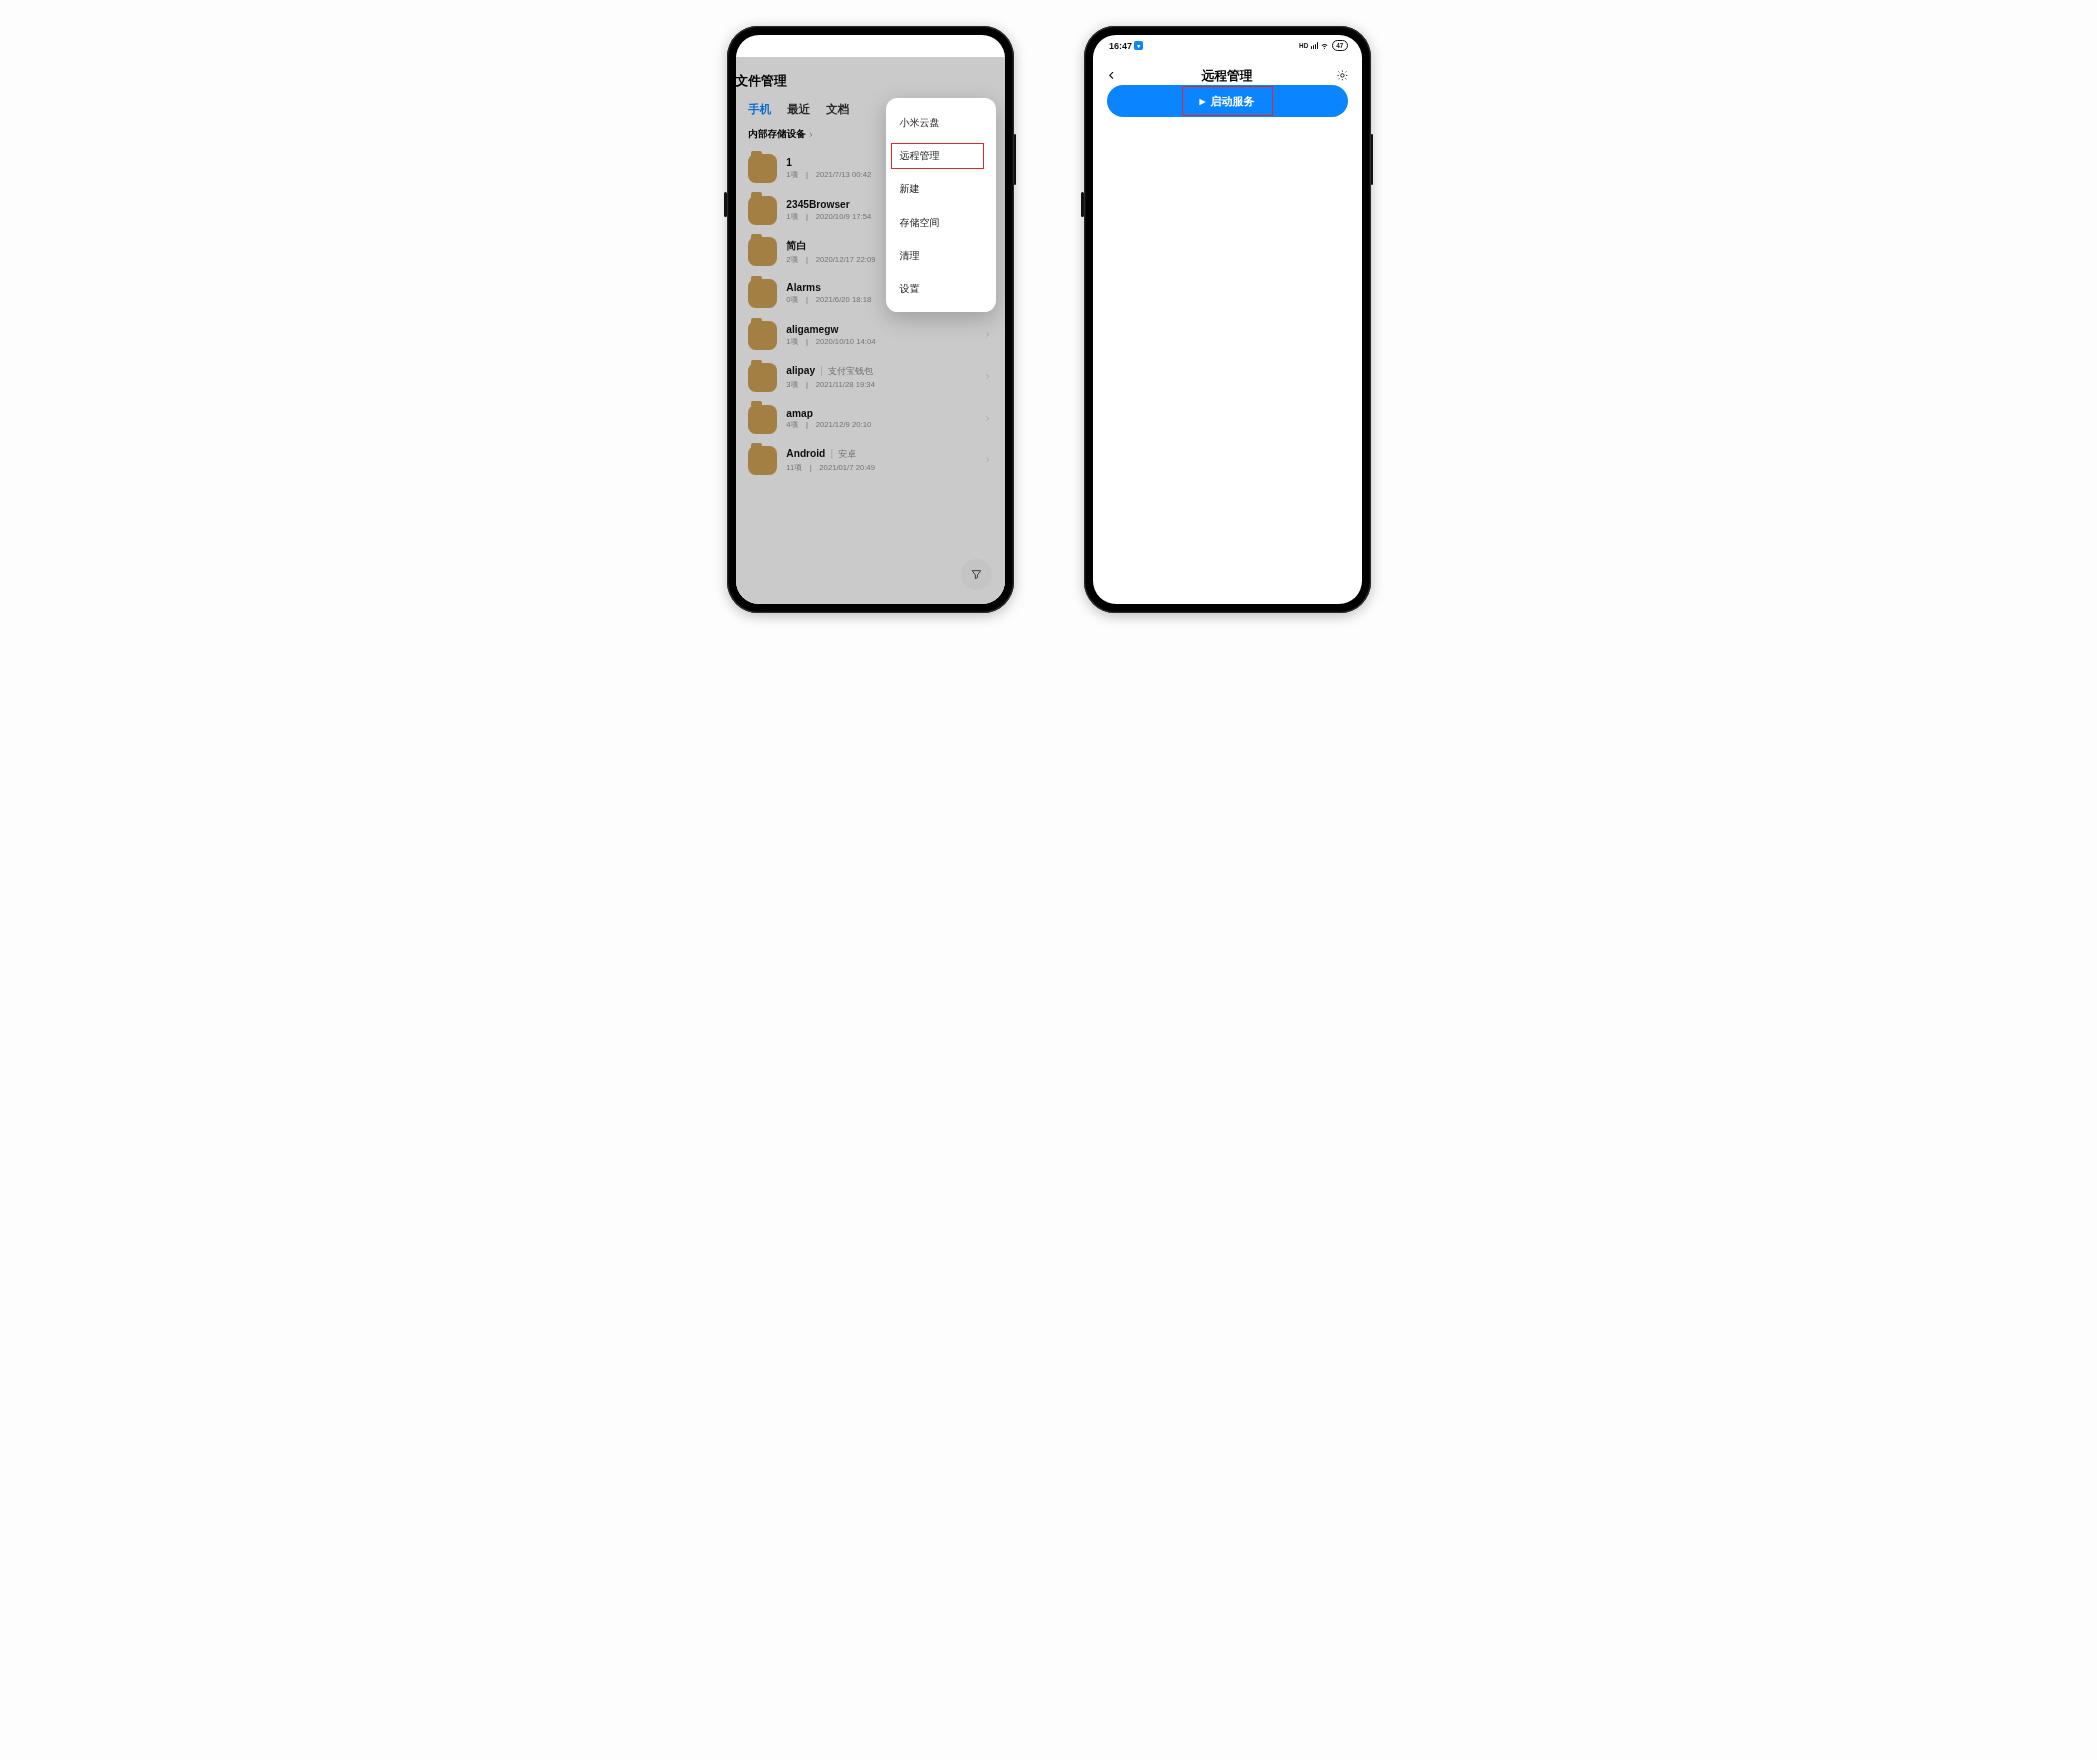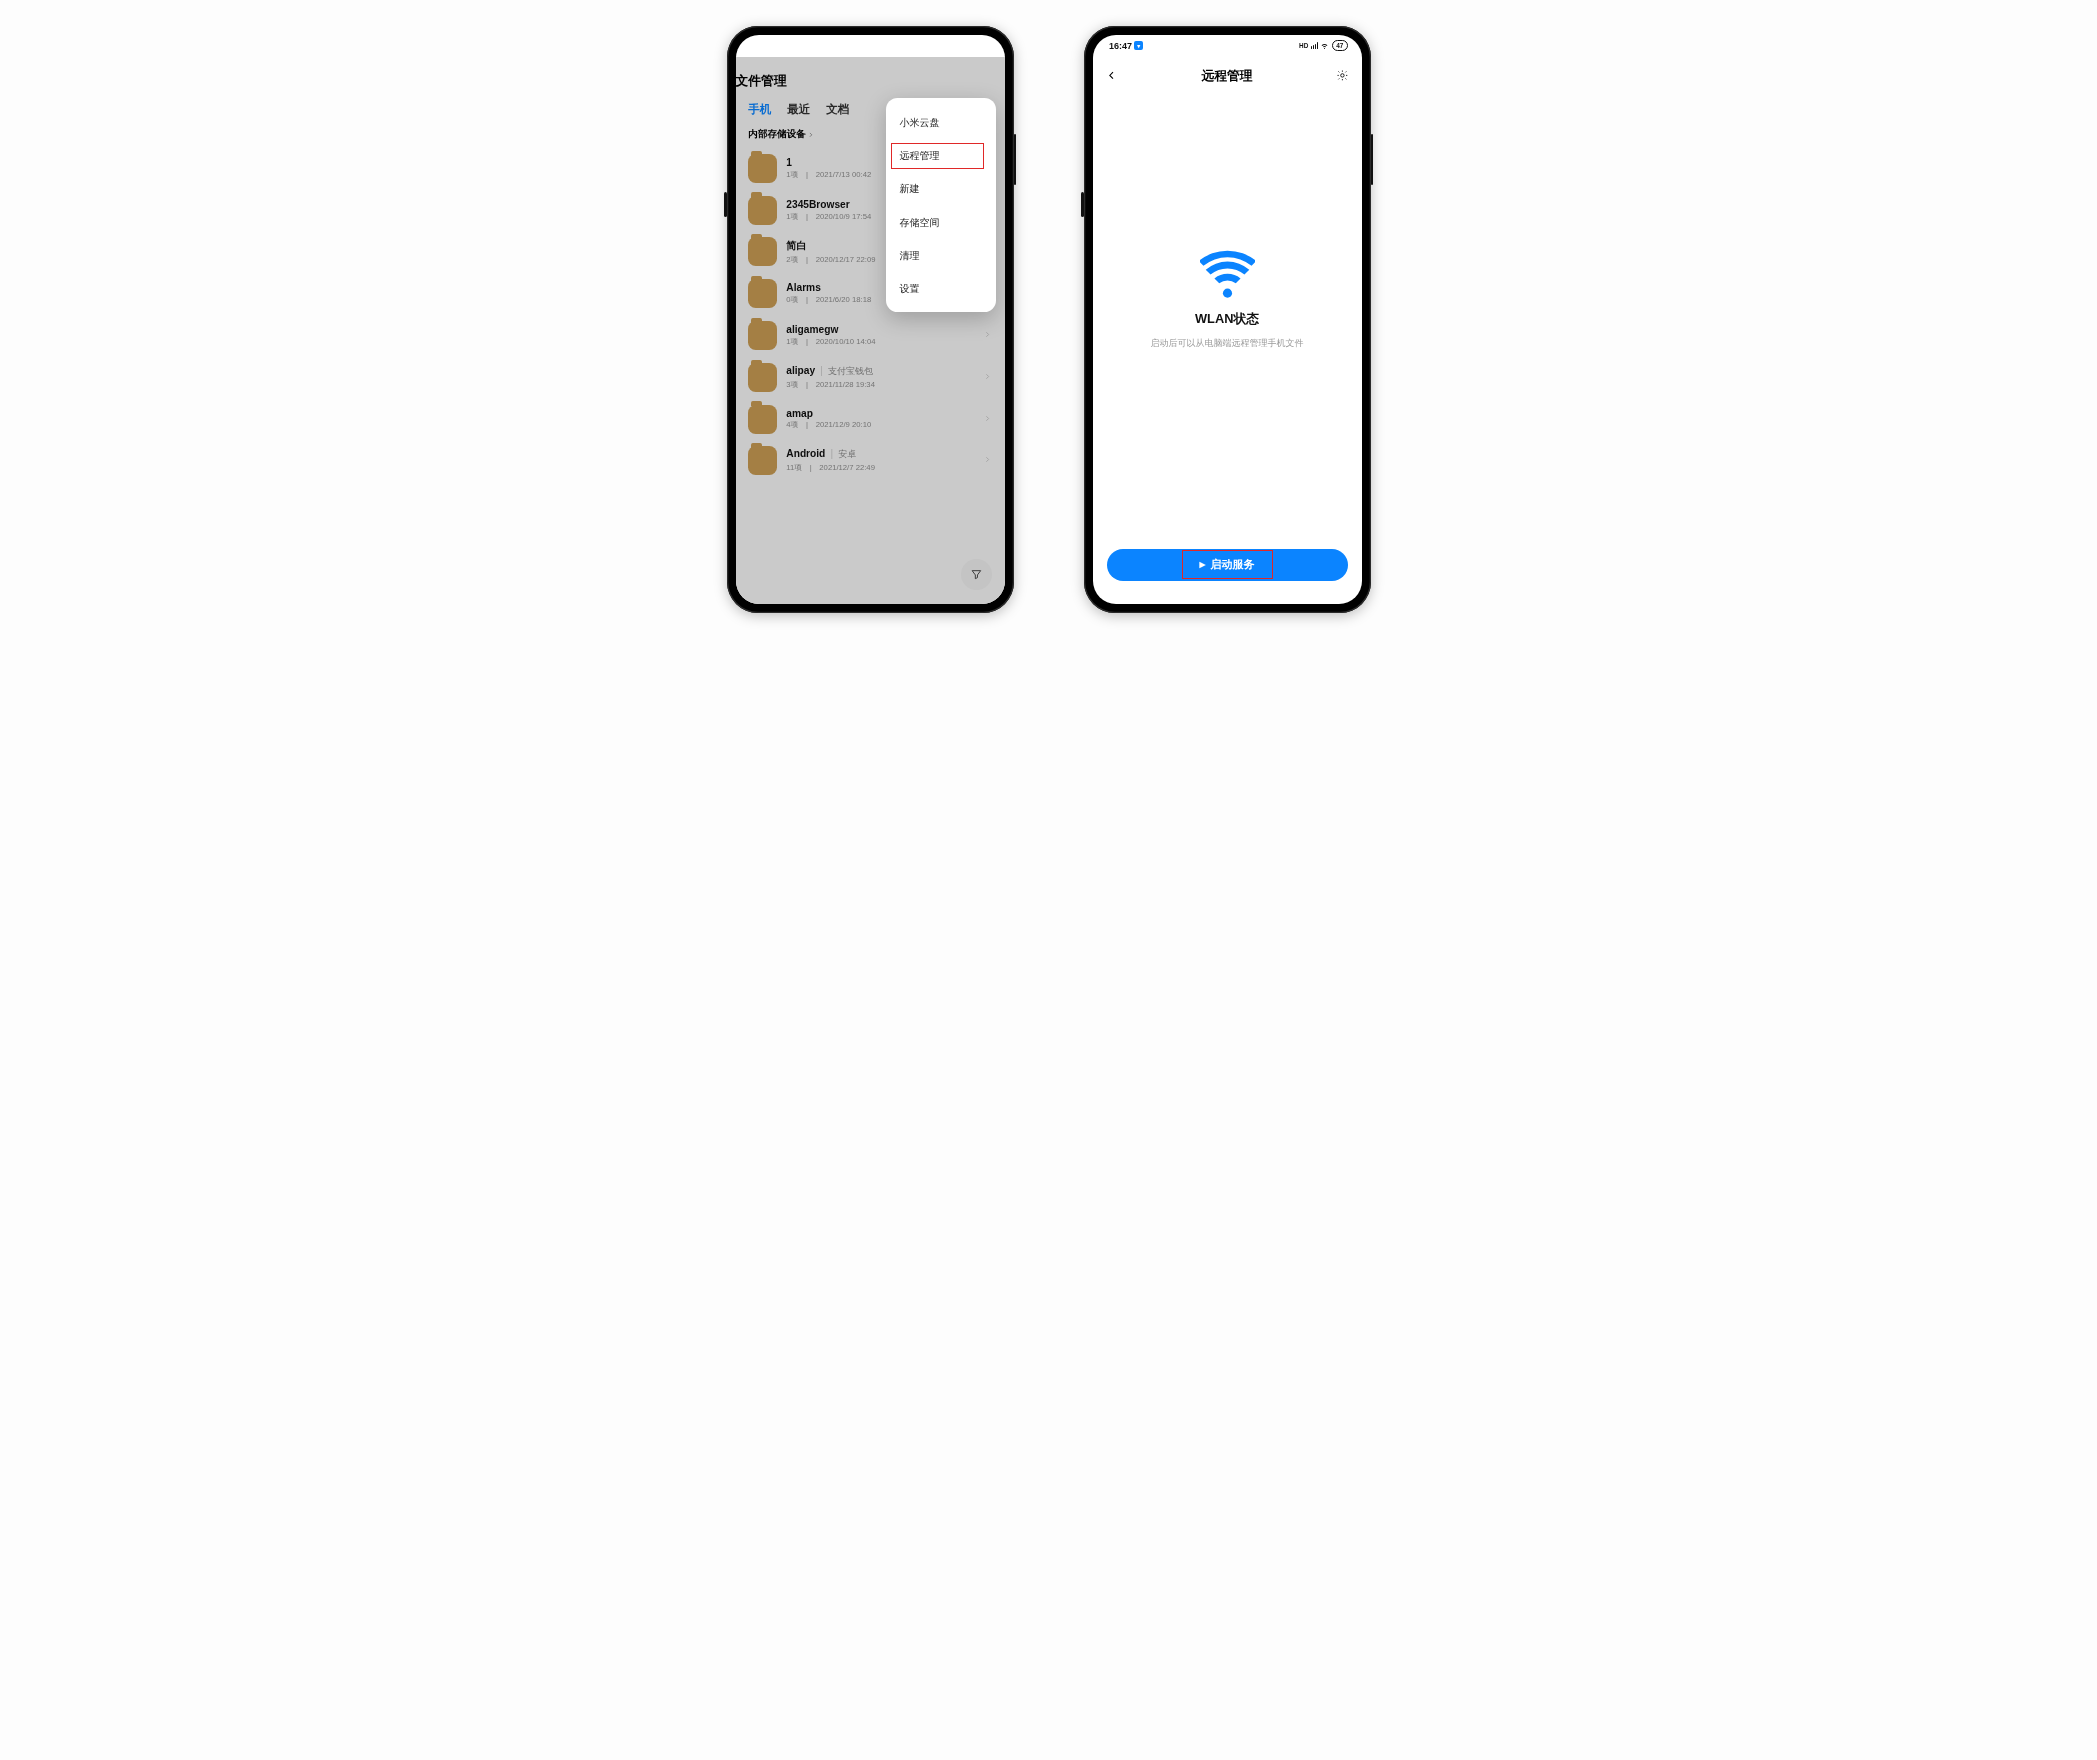--- a/index.html
+++ b/index.html
@@ -278,21 +278,21 @@
     </span>
           </div>
           <div class="file-item">
     <div class="folder-ic"></div>
     <div class="file-txt">
       <div class="file-name">
         <span>Android</span>
         <span class="sep">|</span>
                 <span class="alt">安卓</span>
       </div>
-      <div class="file-meta">11项　|　2021/12/7 22:49</div>
+      <div class="file-meta">11项　|　2021/01/7 20:49</div>
     </div>
     <span class="file-chevron">
       <svg viewBox="0 0 24 24" fill="none" stroke="currentColor" stroke-width="2">
                 <path d="M9 6l6 6-6 6"></path>
               </svg>
     </span>
           </div>
         </div>
 
       <div class="filter-fab">
@@ -350,32 +350,20 @@
       </span>
       <h1>远程管理</h1>
       <span class="rm-gear">
         <svg viewBox="0 0 24 24" fill="none" stroke="#000" stroke-width="1.6">
           <circle cx="12" cy="12" r="3.2"></circle>
           <path d="M12 2.8v2.4M12 18.8v2.4M4.6 4.6l1.7 1.7M17.7 17.7l1.7 1.7M2.8 12h2.4M18.8 12h2.4M4.6 19.4l1.7-1.7M17.7 6.3l1.7-1.7"></path>
         </svg>
       </span>
     </div>
 
-    <div class="rm-center">
-      <div class="wifi-big">
-        <svg viewBox="0 0 24 24" fill="currentColor">
-          <path d="M12 19a2 2 0 100 4 2 2 0 000-4z"></path>
-          <path d="M6.3 14.6a9 9 0 0111.4 0l-2.1 2.1a6 6 0 00-7.2 0z"></path>
-          <path d="M2.5 10.8a14.5 14.5 0 0119 0l-2.1 2.1a11.5 11.5 0 00-14.8 0z"></path>
-          <path d="M-.5 7a19.5 19.5 0 0125 0l-2 2.1a16.5 16.5 0 00-21 0z"></path>
-        </svg>
-      </div>
-      <div class="rm-state">WLAN状态</div>
-      <div class="rm-desc">启动后可以从电脑端远程管理手机文件</div>
-    </div>
 
     <div class="rm-footer">
       <button class="rm-btn">
         <span class="play">▶</span>
         <span>启动服务</span>
       </button>
     </div>
 
   </div>
 </div>

